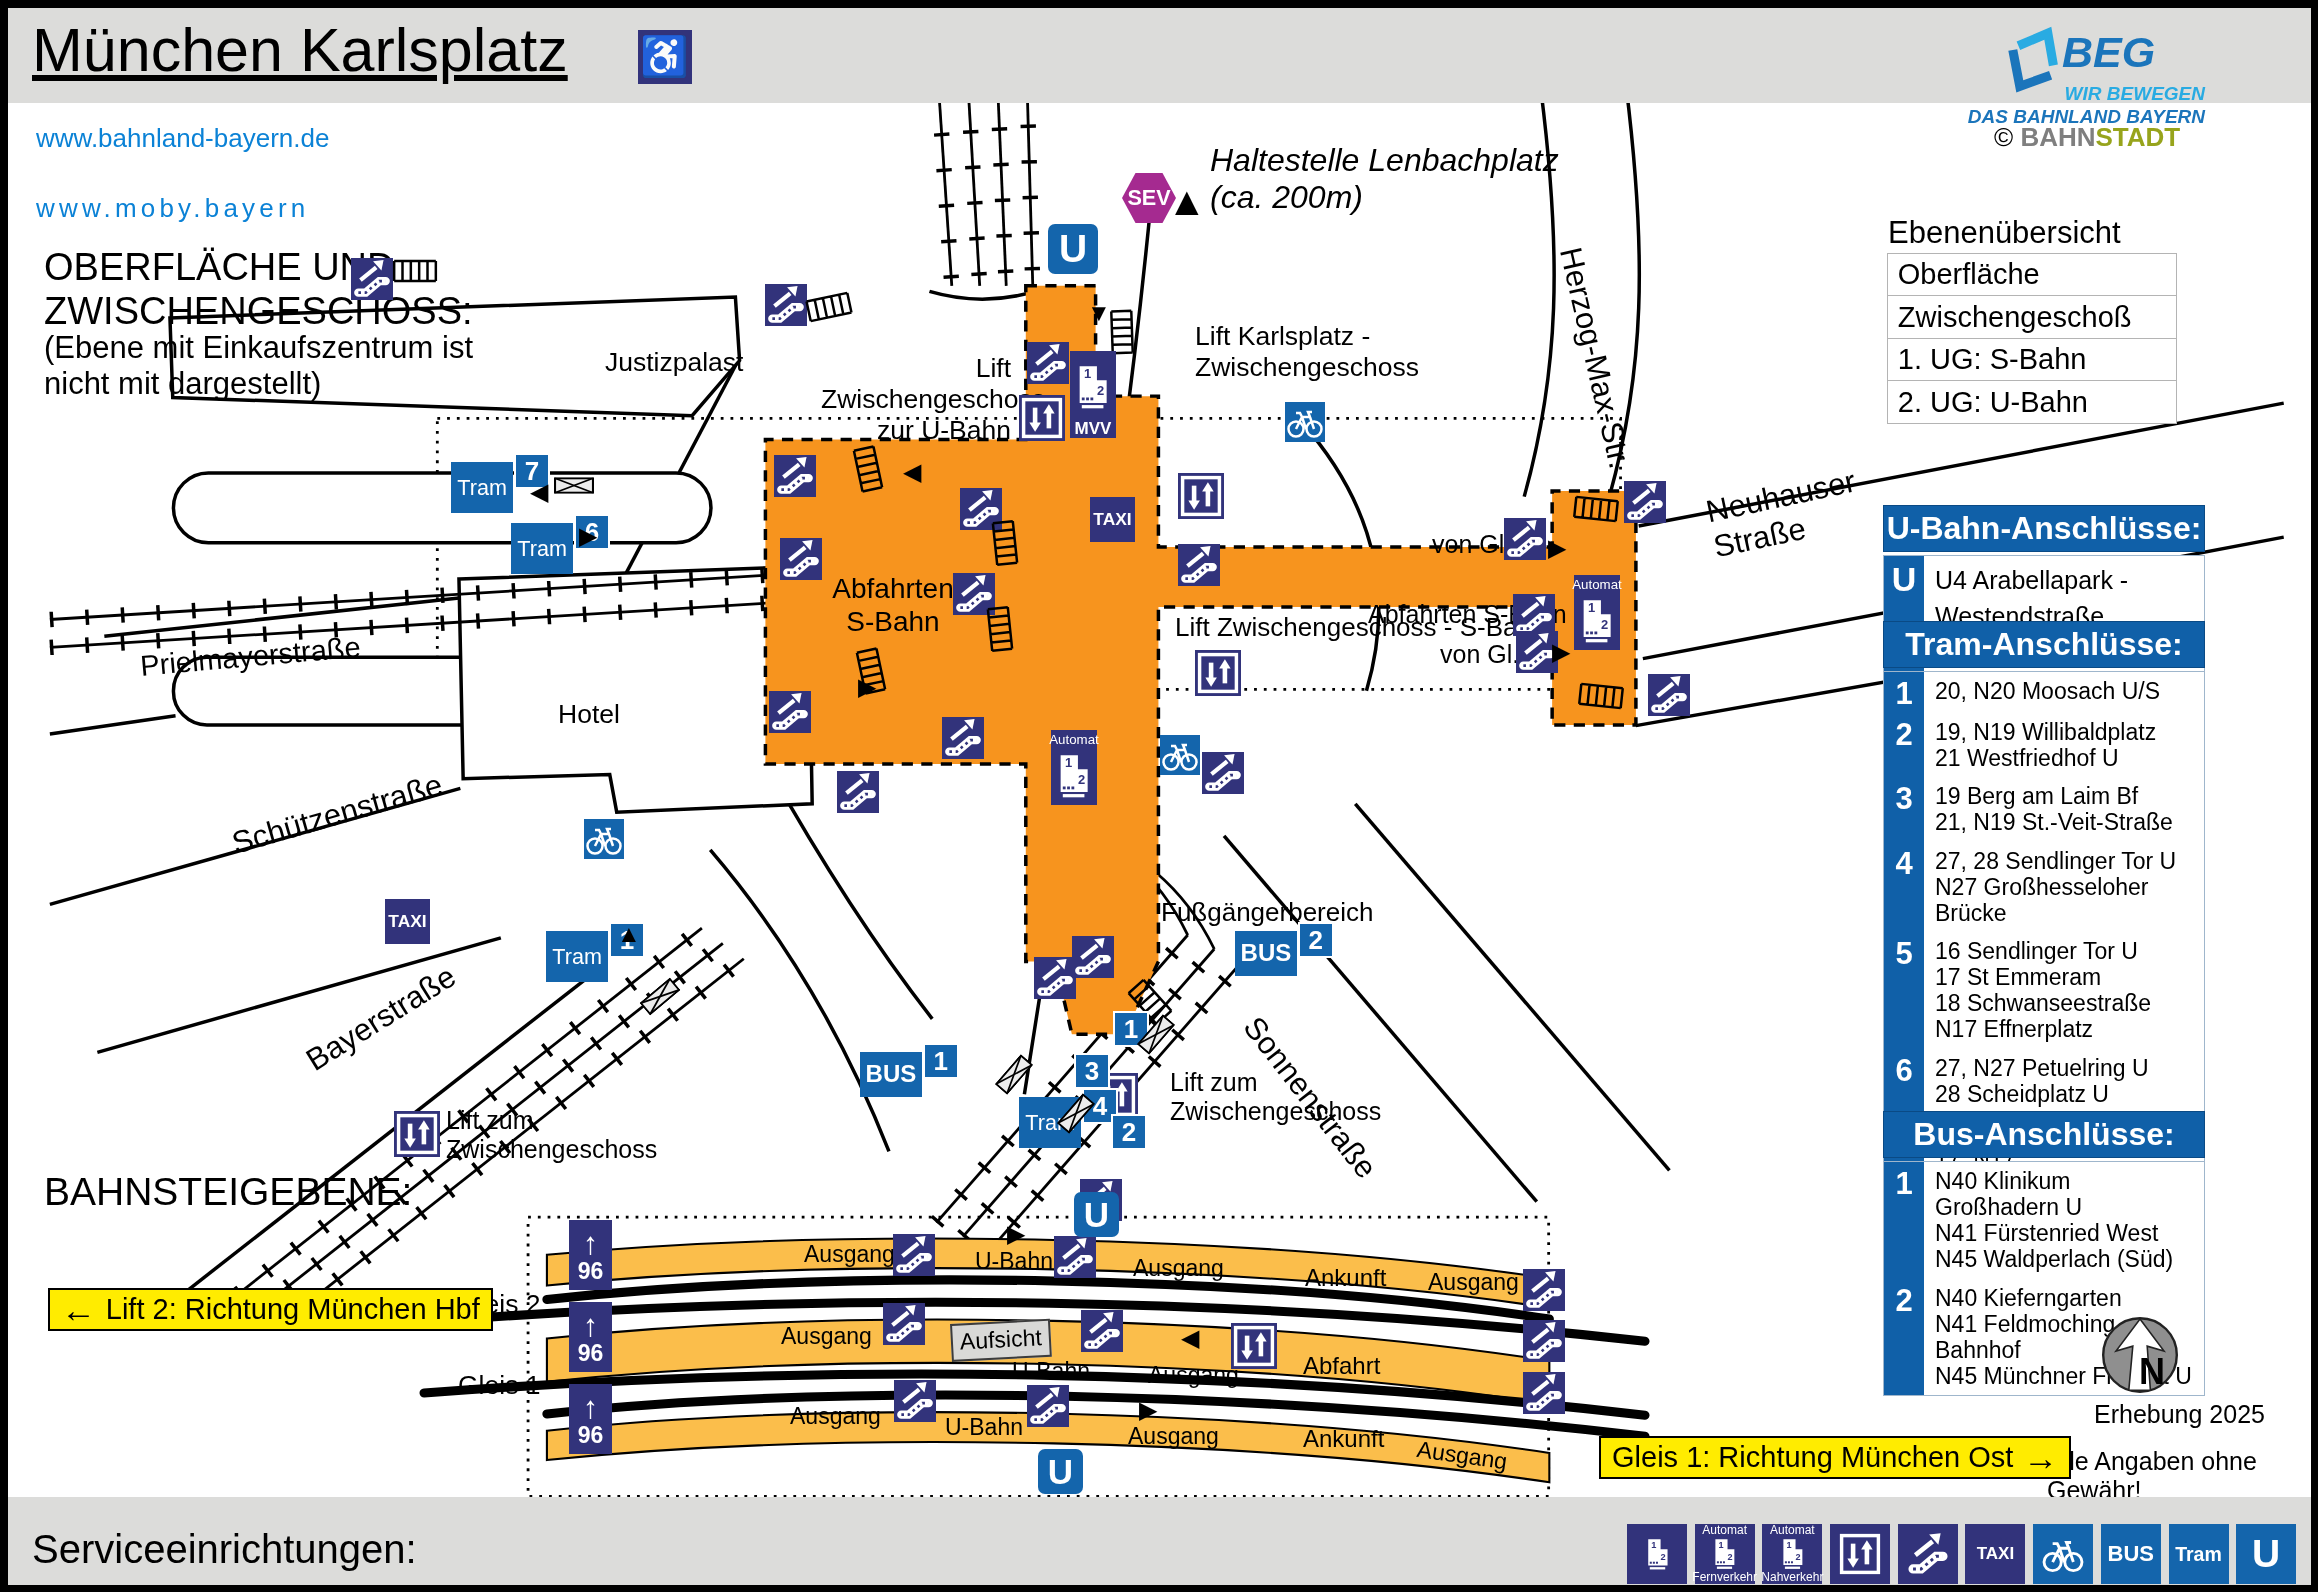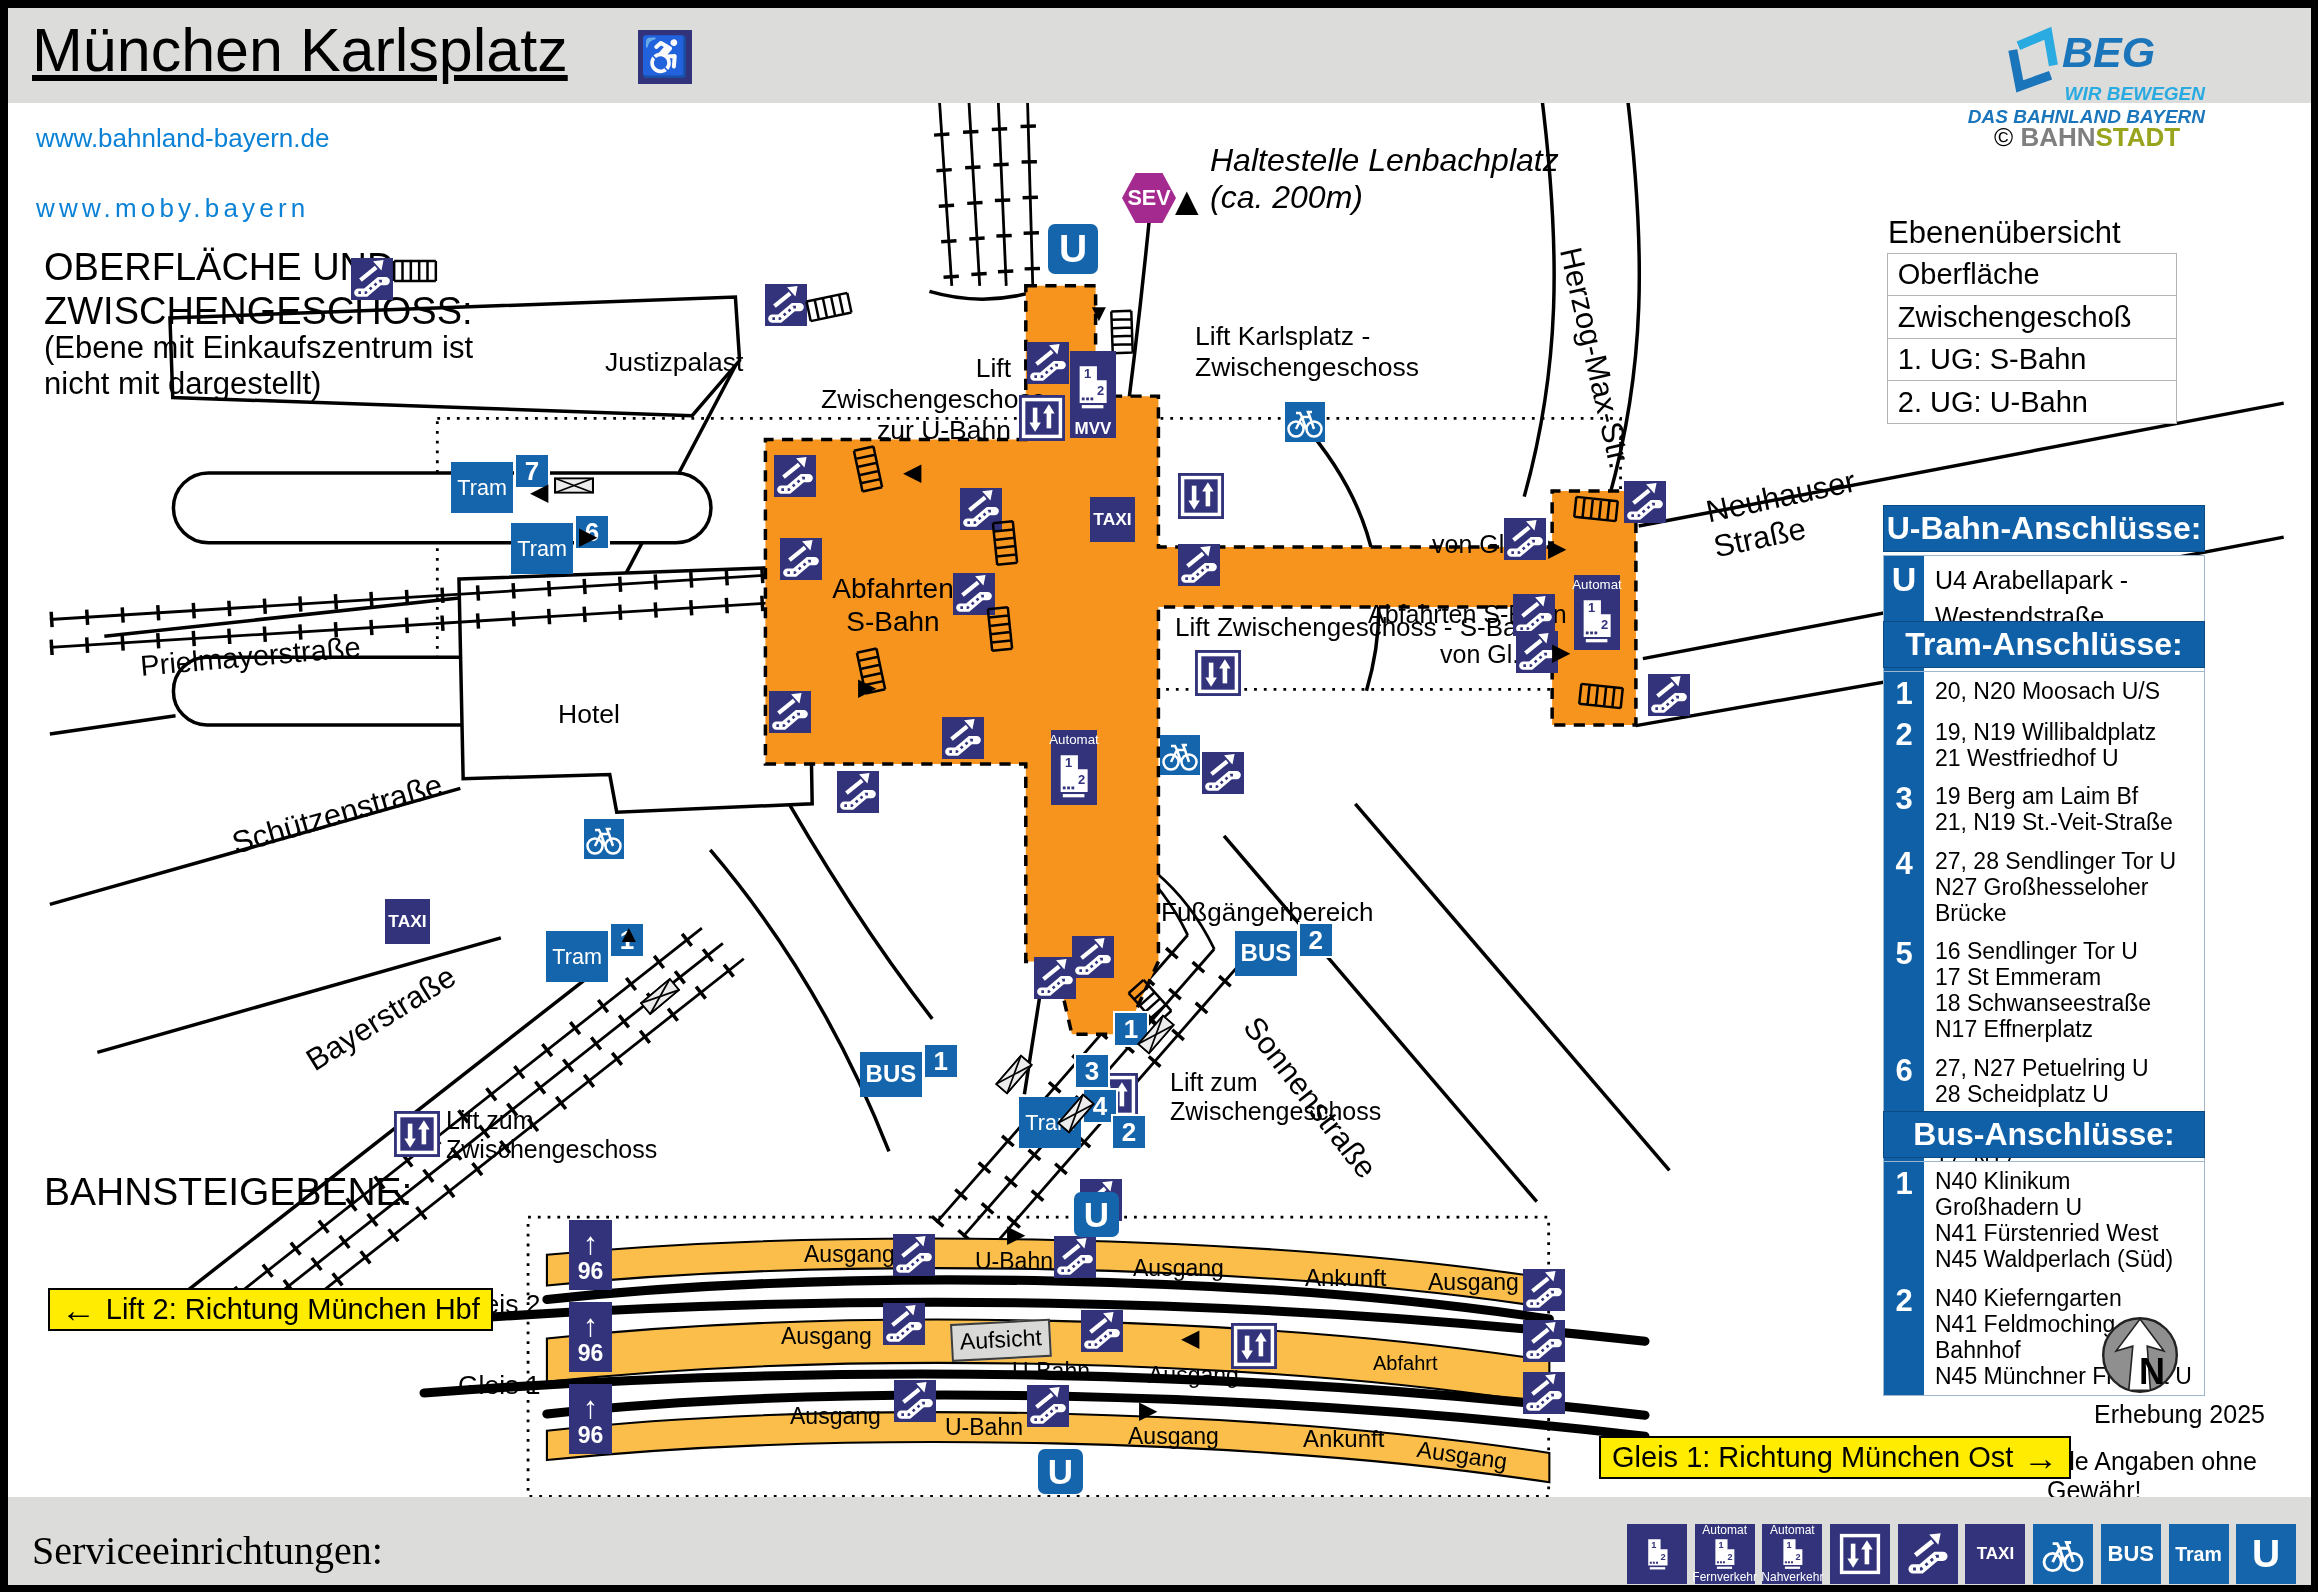--- a/index.html
+++ b/index.html
@@ -64,21 +64,21 @@
   .badge-automat{position:absolute;width:46px;background:#32337B;color:#fff;display:flex;
            flex-direction:column;align-items:center;padding:2.1px 1.4px;box-sizing:border-box;}
   .badge-automat .cap{font-size:13.3px;line-height:15.4px;}
   .map-arrow{position:absolute;font-size:24px;line-height:1;color:#000;}
   .xbox{position:absolute;width:40px;height:17px;}
   .ybox{position:absolute;background:#FFEC00;border:2.1px solid #000;height:43px;display:flex;
         align-items:center;padding:0 11px;font-size:29px;color:#000;box-sizing:border-box;gap:9.8px;}
   .compass{position:absolute;left:2092px;top:1307px;width:80px;height:80px;}
   .compass .n{position:absolute;left:39px;top:36px;font-size:36px;font-weight:bold;color:#000;}
   
-  .svc-title{position:absolute;left:24px;top:1519px;font-size:40px;color:#000;font-family:Liberation Serif, serif;}
+  .svc-title{position:absolute;left:24px;top:1519px;font-size:40px;color:#000;}
   .legend{position:absolute;left:1619px;top:1516px;display:flex;gap:7.7px;}
   .leg{width:60px;height:60px;display:flex;flex-direction:column;align-items:center;justify-content:center;
        color:#fff;box-sizing:border-box;}
   .leg.navy{background:#32337B;} .leg.blue{background:#1465AC;}
   .leg .cap{font-size:12px;line-height:13.3px;}
   .leg .big{font-weight:bold;}
 </style>
 </head>
 <body>
 
@@ -236,21 +236,21 @@
       <div class="map-label" style="left: 450px; top: 1281px; font-size: 26.5px;">Gleis 2</div>
       <div class="map-label" style="left: 450px; top: 1362px; font-size: 26.5px;">Gleis 1</div>
       <div class="map-label" style="left: 796px; top: 1233px; font-size: 23px;">Ausgang</div>
       <div class="map-label" style="left: 967px; top: 1240px; font-size: 23px;">U-Bahn</div>
       <div class="map-label" style="left: 1125px; top: 1247px; font-size: 23px;">Ausgang</div>
       <div class="map-label" style="left: 1297px; top: 1256px; font-size: 24px;">Ankunft</div>
       <div class="map-label" style="left: 773px; top: 1315px; font-size: 23px;">Ausgang</div>
       <div class="map-label gray-box" style="left: 942px; top: 1316px; font-size: 23px; transform: rotate(-3deg); transform-origin: left top;">Aufsicht</div>
       <div class="map-label" style="left: 1004px; top: 1350px; font-size: 23px;">U-Bahn</div>
       <div class="map-label" style="left: 1140px; top: 1354px; font-size: 23px;">Ausgang</div>
-      <div class="map-label" style="left: 1365px; top: 1344px; font-size: 20px;">Abfahrt</div>
+      <div class="map-label" style="left: 1295px; top: 1344px; font-size: 24px;">Abfahrt</div>
       <div class="map-label" style="left: 782px; top: 1395px; font-size: 23px;">Ausgang</div>
       <div class="map-label" style="left: 937px; top: 1406px; font-size: 23px;">U-Bahn</div>
       <div class="map-label" style="left: 1120px; top: 1415px; font-size: 23px;">Ausgang</div>
       <div class="map-label" style="left: 1295px; top: 1417px; font-size: 24px;">Ankunft</div>
       <div class="map-label" style="left: 1420px; top: 1261px; font-size: 23px;">Ausgang</div>
       <div class="map-label" style="left: 1411px; top: 1428px; font-size: 23px; transform: rotate(8deg); transform-origin: left top;">Ausgang</div>
       <div class="map-label" style="left: 2086px; top: 1392px; font-size: 25px;">Erhebung 2025</div>
       <div class="map-label" style="left: 2039px; top: 1439px; font-size: 25px;">Alle Angaben ohne Gewähr!</div>
       <div class="mi esc" style="left: 343px; top: 250px;"><svg viewBox="0 0 40 40" width="100%" height="100%">
           <use href="#i-esc"></use>

